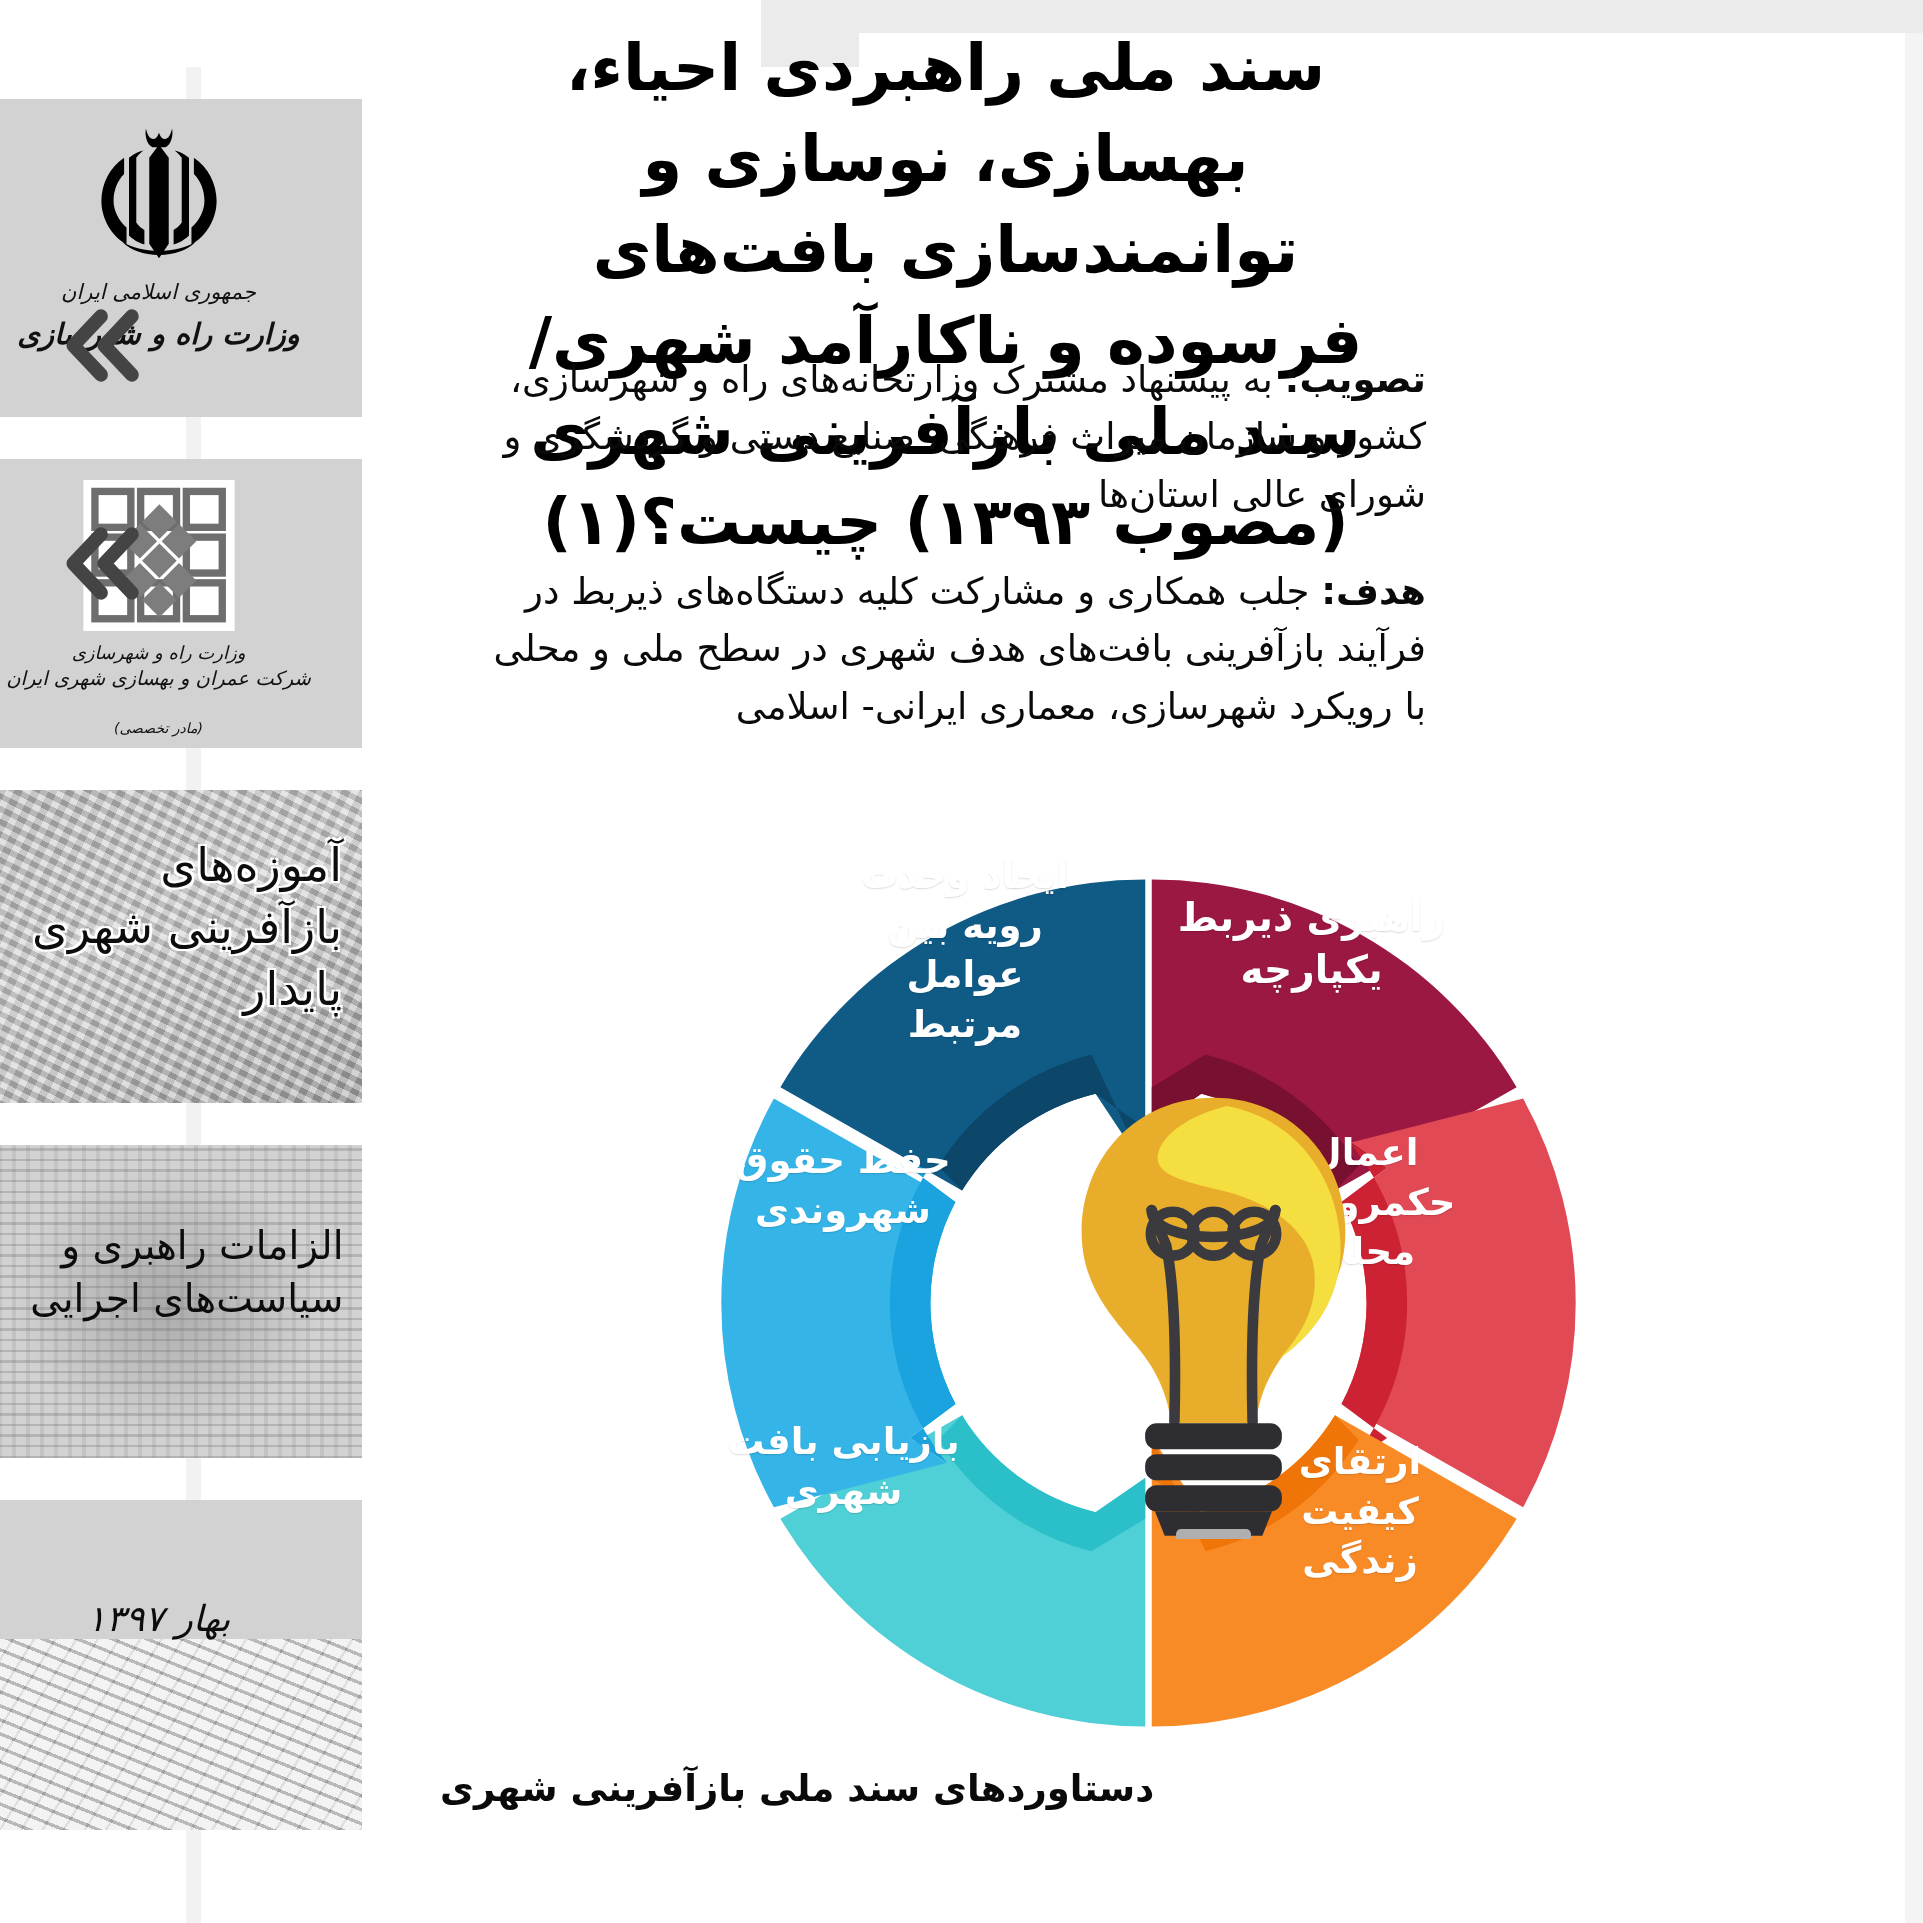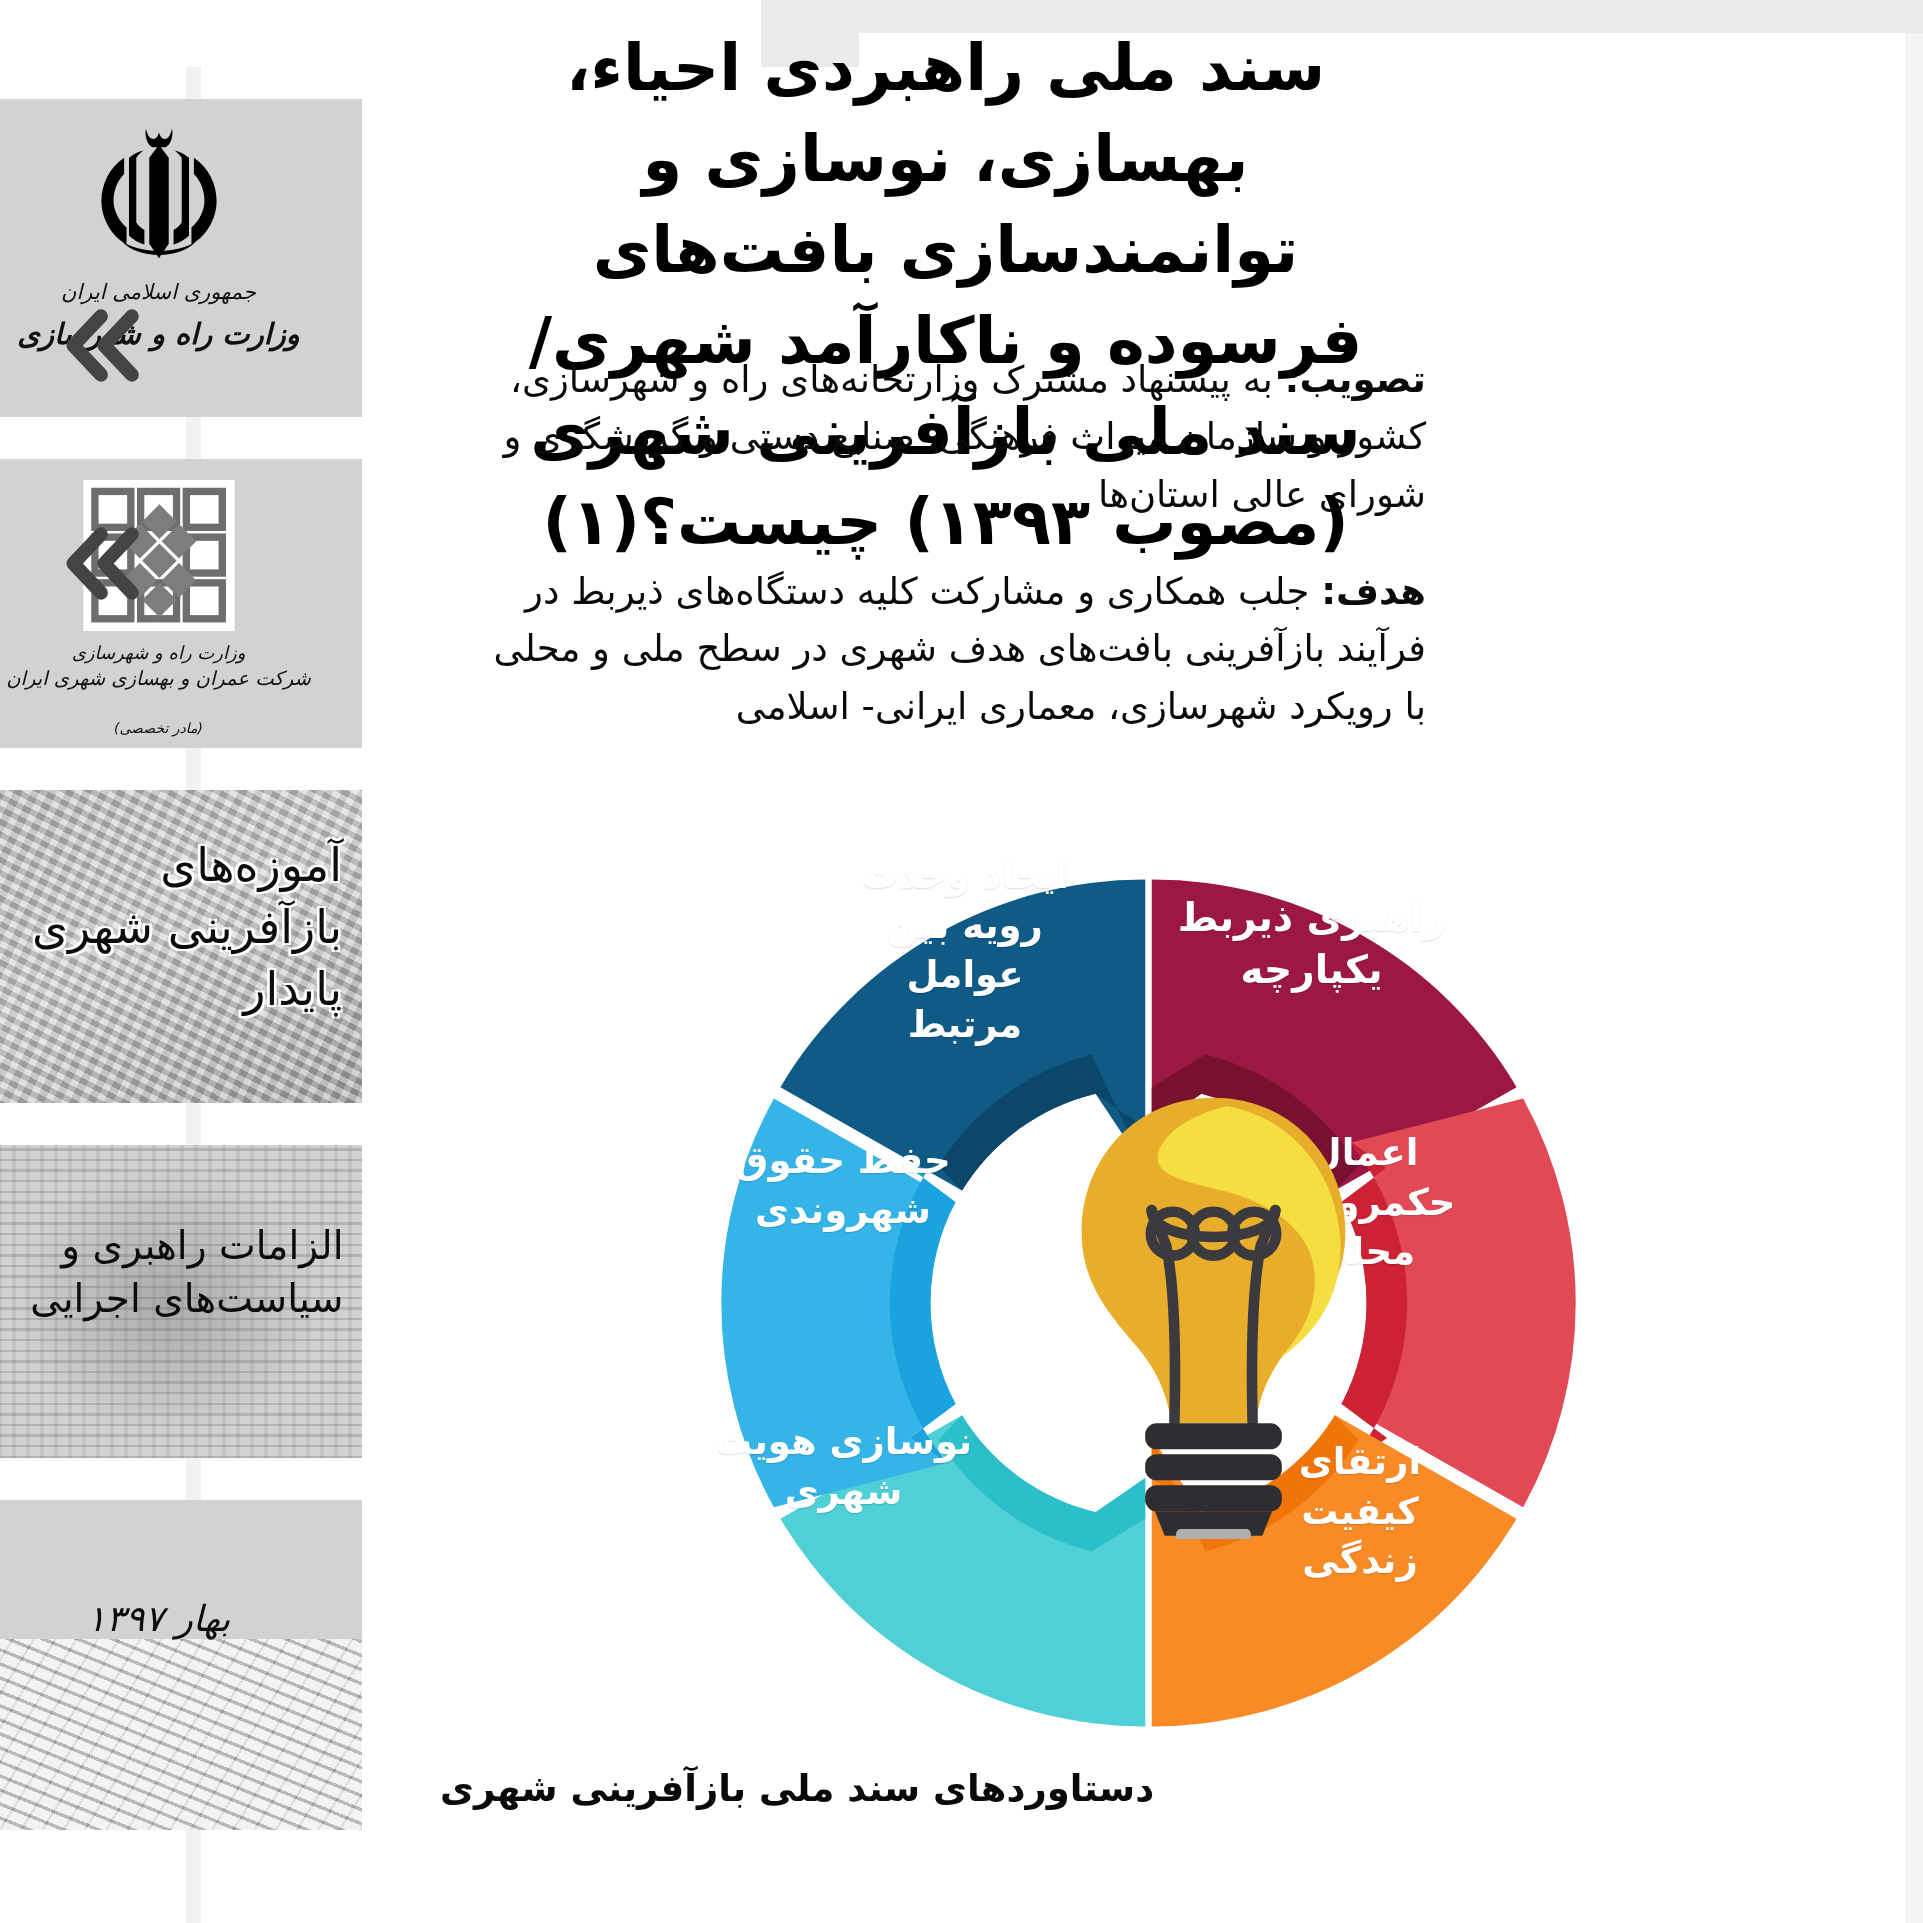--- a/index.html
+++ b/index.html
@@ -274,21 +274,21 @@
         <path d="M418 495 A520 520 0 0 1 866 240 L866 545 L866 595 L805 503
                  A265 265 0 0 0 641 622 Z" fill="#105A86"></path>
         <path d="M641 622 A265 265 0 0 1 805 503 L866 545 L866 595 L800 455
                  A310 310 0 0 0 612 592 Z" fill="#0C4668"></path>
       </g>
     </svg>
 
     <div class="seg-label sl-integrated">راهبری ذیربط یکپارچه</div>
     <div class="seg-label sl-gov">اعمال حکمروایی محلی</div>
     <div class="seg-label sl-quality">ارتقای کیفیت زندگی</div>
-    <div class="seg-label sl-identity">نوسازی هویت شهری</div>
+    <div class="seg-label sl-identity">بازیابی بافت شهری</div>
     <div class="seg-label sl-rights">حفظ حقوق شهروندی</div>
     <div class="seg-label sl-unity">ایجاد وحدت رویه بین عوامل مرتبط</div>
 
     <div class="bulb">
       <svg viewBox="0 0 360 560" width="293" height="456">
 
         <path d="M180 18 C85 18 18 92 18 183 C18 246 52 284 86 324
                  C112 355 124 385 128 418 L232 418 C236 385 248 355 274 324
                  C308 284 342 246 342 183 C342 92 275 18 180 18 Z" fill="#E8AE2B"></path>
 

